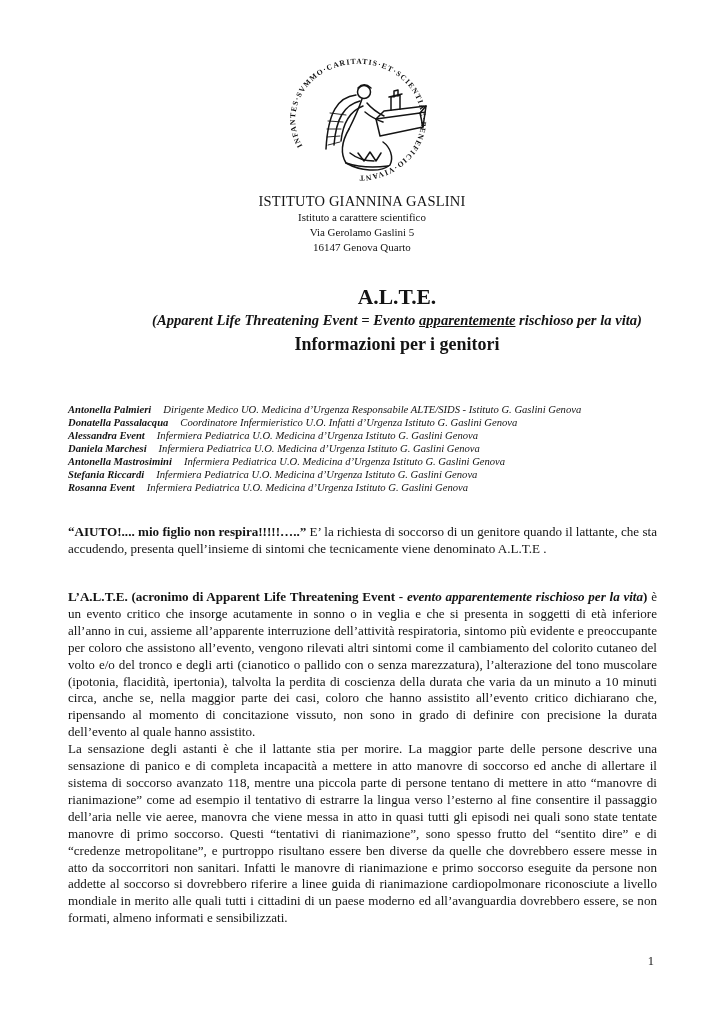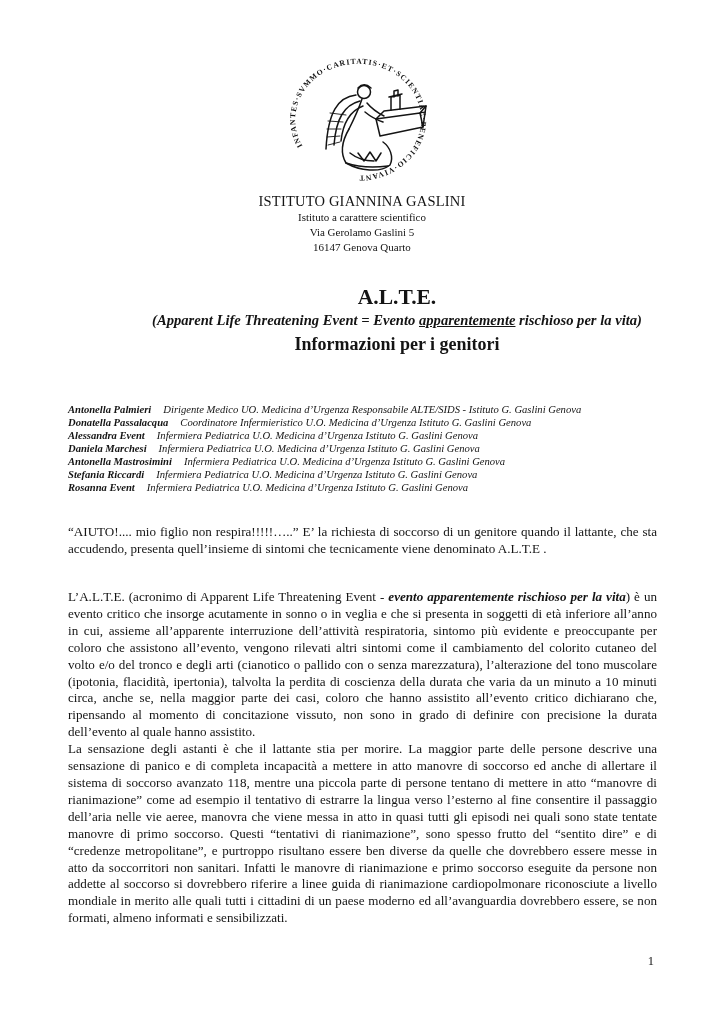--- a/index.html
+++ b/index.html
@@ -24,21 +24,21 @@
   .authors { position:absolute; top:403px; left:68px; width:592px;
              font-size:10.6px; font-style:italic; line-height:13px; }
   .author-line { white-space:nowrap; }
   .author-name { font-weight:bold; margin-right:12px; }
   
   .para { position:absolute; left:68px; width:589px; font-size:13.1px;
           line-height:16.9px; text-align:justify; }
   .para p { margin:0; }
   #p1  { top:524px; }
   #p23 { top:589px; }
-  .b  { font-weight:normal; }
+  .b  { font-weight:bold; }
   .bi { font-weight:bold; font-style:italic; }
   
   .footer { position:absolute; top:954px; right:70px; font-size:12.5px; line-height:14px; }
 </style>
 </head>
 <body>
 
 <div class="page">
 
   <div class="logo">
@@ -93,21 +93,21 @@
   </div>
 
   <div class="titleblock">
     <div class="t-acr">A.L.T.E.</div>
     <div class="t-sub"><span>(Apparent Life Threatening Event = Evento </span><span class="u">apparentemente</span><span> rischioso per la vita)</span></div>
     <div class="t-head">Informazioni per i genitori</div>
   </div>
 
   <div class="authors">
     <div class="author-line"><span class="author-name">Antonella Palmieri</span><span>Dirigente Medico UO. Medicina d’Urgenza Responsabile ALTE/SIDS - Istituto G. Gaslini Genova</span></div>
-    <div class="author-line"><span class="author-name">Donatella Passalacqua</span><span>Coordinatore Infermieristico U.O. Medicina d’Urgenza Istituto G. Gaslini Genova</span></div>
+    <div class="author-line"><span class="author-name">Donatella Passalacqua</span><span>Coordinatore Infermieristico U.O. Infatti d’Urgenza Istituto G. Gaslini Genova</span></div>
     <div class="author-line"><span class="author-name">Alessandra Event</span><span>Infermiera Pediatrica U.O. Medicina d’Urgenza Istituto G. Gaslini Genova</span></div>
     <div class="author-line"><span class="author-name">Daniela Marchesi</span><span>Infermiera Pediatrica U.O. Medicina d’Urgenza Istituto G. Gaslini Genova</span></div>
     <div class="author-line"><span class="author-name">Antonella Mastrosimini</span><span>Infermiera Pediatrica U.O. Medicina d’Urgenza Istituto G. Gaslini Genova</span></div>
     <div class="author-line"><span class="author-name">Stefania Riccardi</span><span>Infermiera Pediatrica U.O. Medicina d’Urgenza Istituto G. Gaslini Genova</span></div>
     <div class="author-line"><span class="author-name">Rosanna Event</span><span>Infermiera Pediatrica U.O. Medicina d’Urgenza Istituto G. Gaslini Genova</span></div>
   </div>
 
   <div class="para" id="p1">
     <p><span class="b">“AIUTO!.... mio figlio non respira!!!!!…..”</span><span> E’ la richiesta di soccorso di un genitore quando il lattante, che sta accudendo, presenta quell’insieme di sintomi che tecnicamente viene denominato A.L.T.E .</span></p>
   </div>

